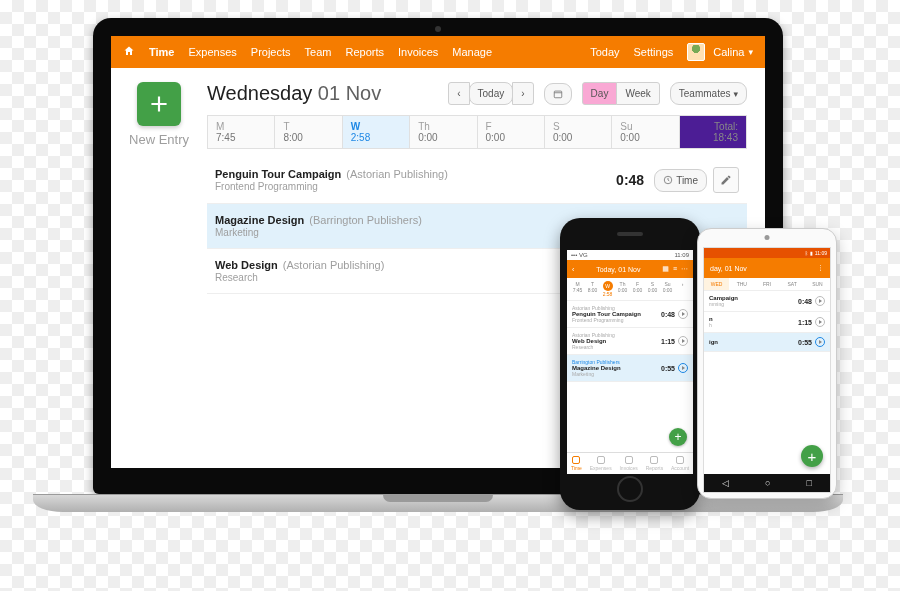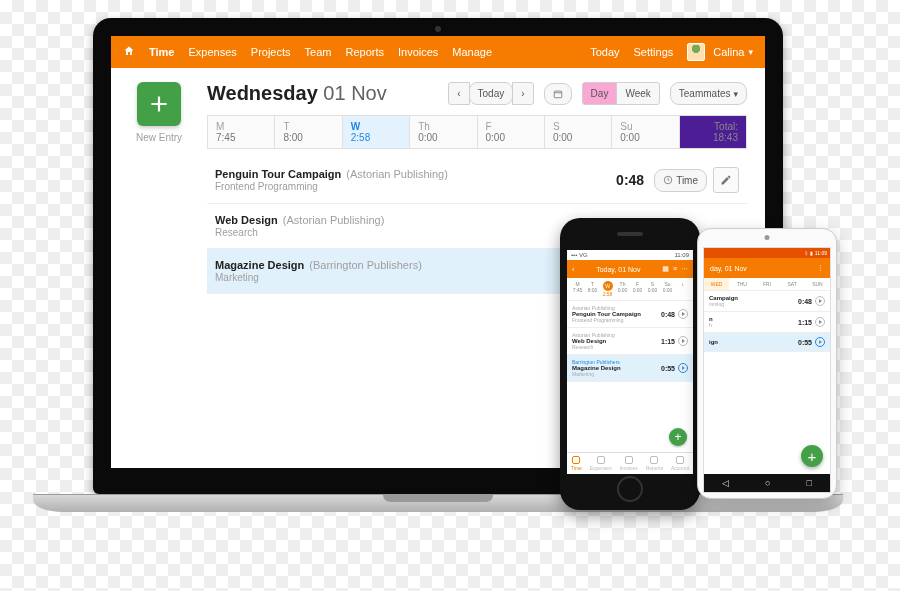--- a/index.html
+++ b/index.html
@@ -45,26 +45,26 @@
     border:1px solid #fff; }
   .user { display:flex; align-items:center; gap:4px; }
   .chev { font-size:9px; }
 
   .content { display:flex; padding:14px 18px 0 18px; gap:18px; height:calc(100% - 32px); }
   .leftcol { width:60px; display:flex; flex-direction:column; align-items:center; gap:4px; }
   .addbtn { width:44px;height:44px;background:#43a047;border-radius:6px;
     display:flex;align-items:center;justify-content:center;
     box-shadow:0 2px 4px rgba(0,0,0,.2); cursor:pointer; }
   .addbtn svg { width:26px;height:26px;fill:#fff; }
-  .addlbl { font-size:10px;color:#9e9e9e;text-align:center; margin-top:2px;}
+  .addlbl { font-size:13px;color:#9e9e9e;text-align:center; margin-top:2px;}
 
   .maincol { flex:1; }
   .headrow { display:flex;align-items:center;gap:10px;margin-bottom:10px; }
   .headrow h1 { font-size:20px;font-weight:400;color:#616161; }
-  .headrow h1 b { color:#212121;font-weight:700; }
+  .headrow h1 b { color:#212121;font-weight:400; }
   .btn { border:1px solid #d0d0d0;background:#f7f7f7;color:#555;
     font-size:10px;padding:5px 8px;border-radius:9px;cursor:pointer;
     display:inline-flex;align-items:center;gap:3px; white-space:nowrap;}
   .btngrp { display:flex; }
   .btngrp .btn { border-radius:8px;margin-left:-1px; }
   .btngrp .btn:first-child { border-radius:3px 0 0 3px;margin-left:0; }
   .btngrp .btn:last-child { border-radius:0 3px 3px 0; }
 
   .weekstrip { display:flex;border:1px solid #e0e0e0;font-size:10px;margin-bottom:8px; }
   .daycell { flex:1;border-right:1px solid #e0e0e0;padding:5px 8px;color:#757575;background:#fafafa; }
@@ -267,33 +267,33 @@
                 </svg>
               <span>Time</span>
             </span>
             <span class="editbtn">
               <svg viewBox="0 0 24 24">
                   <path d="M3 17.25V21h3.75L17.8 9.94l-3.75-3.75L3 17.25zM20.7 7.04a1 1 0 0 0 0-1.41l-2.34-2.34a1 1 0 0 0-1.41 0l-1.83 1.83 3.75 3.75 1.83-1.83z"></path>
                 </svg>
             </span>
           </div>
 
+          <div class="entry sel">
+            <div class="info">
+              <div><span class="name">Magazine Design</span>
+                   <span class="proj">(Barrington Publishers)</span></div>
+              <div class="task">Marketing</div>
+            </div>
+          </div>
+
           <div class="entry">
             <div class="info">
               <div><span class="name">Web Design</span>
                    <span class="proj">(Astorian Publishing)</span></div>
               <div class="task">Research</div>
-            </div>
-          </div>
-
-          <div class="entry sel">
-            <div class="info">
-              <div><span class="name">Magazine Design</span>
-                   <span class="proj">(Barrington Publishers)</span></div>
-              <div class="task">Marketing</div>
             </div>
           </div>
 
           <div class="totalrow">
             <span>Total:</span>&nbsp;&nbsp;&nbsp;<span>2</span>
           </div>
         </div>
       </div>
 
     </div>

